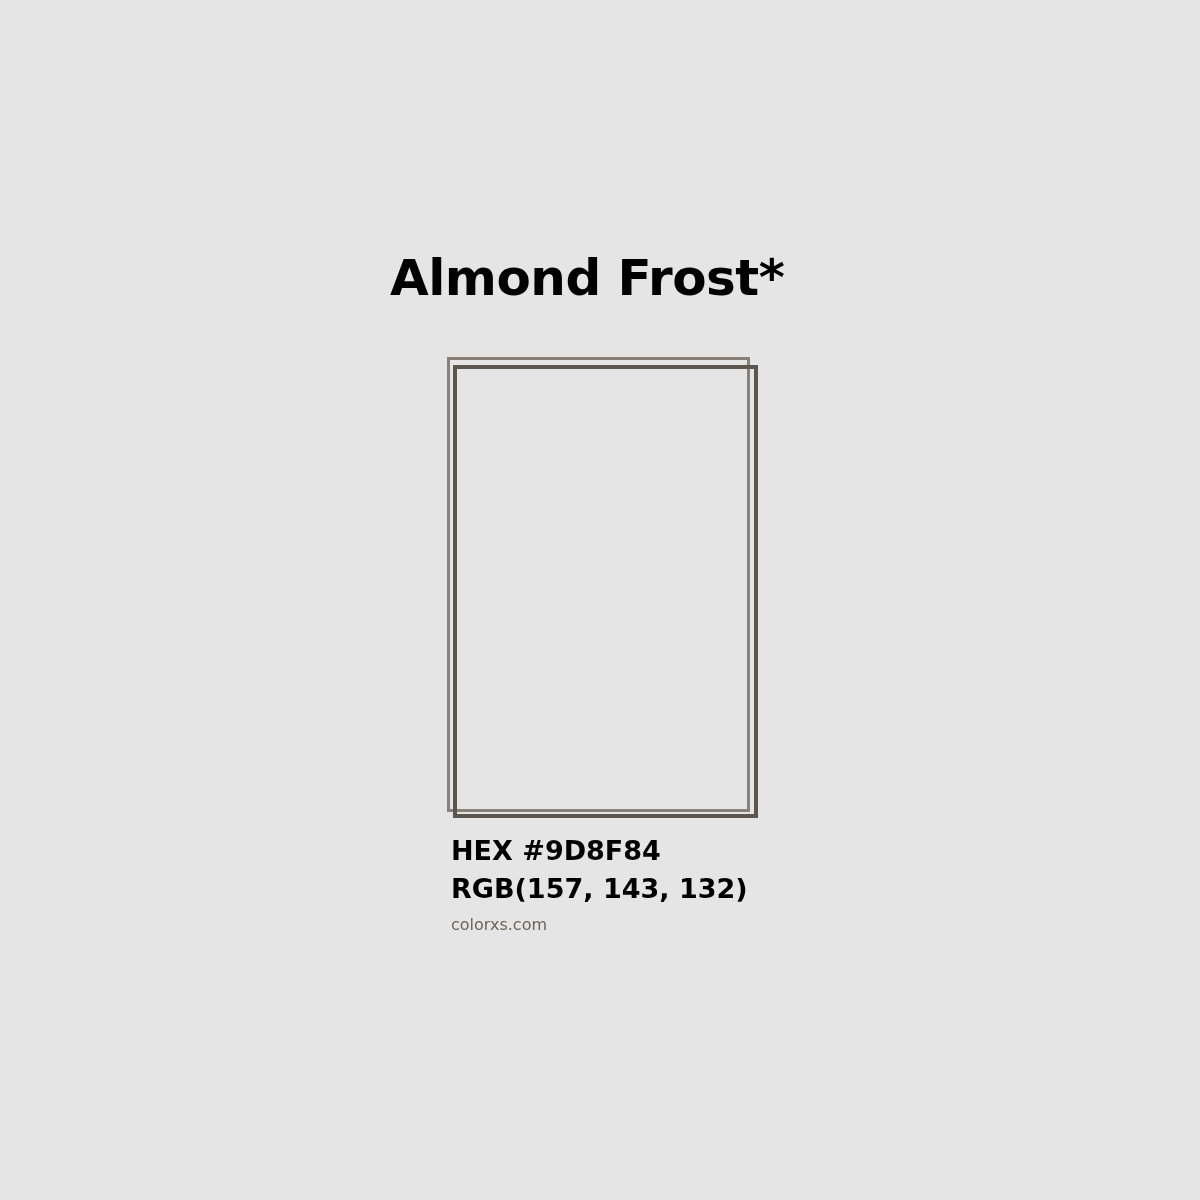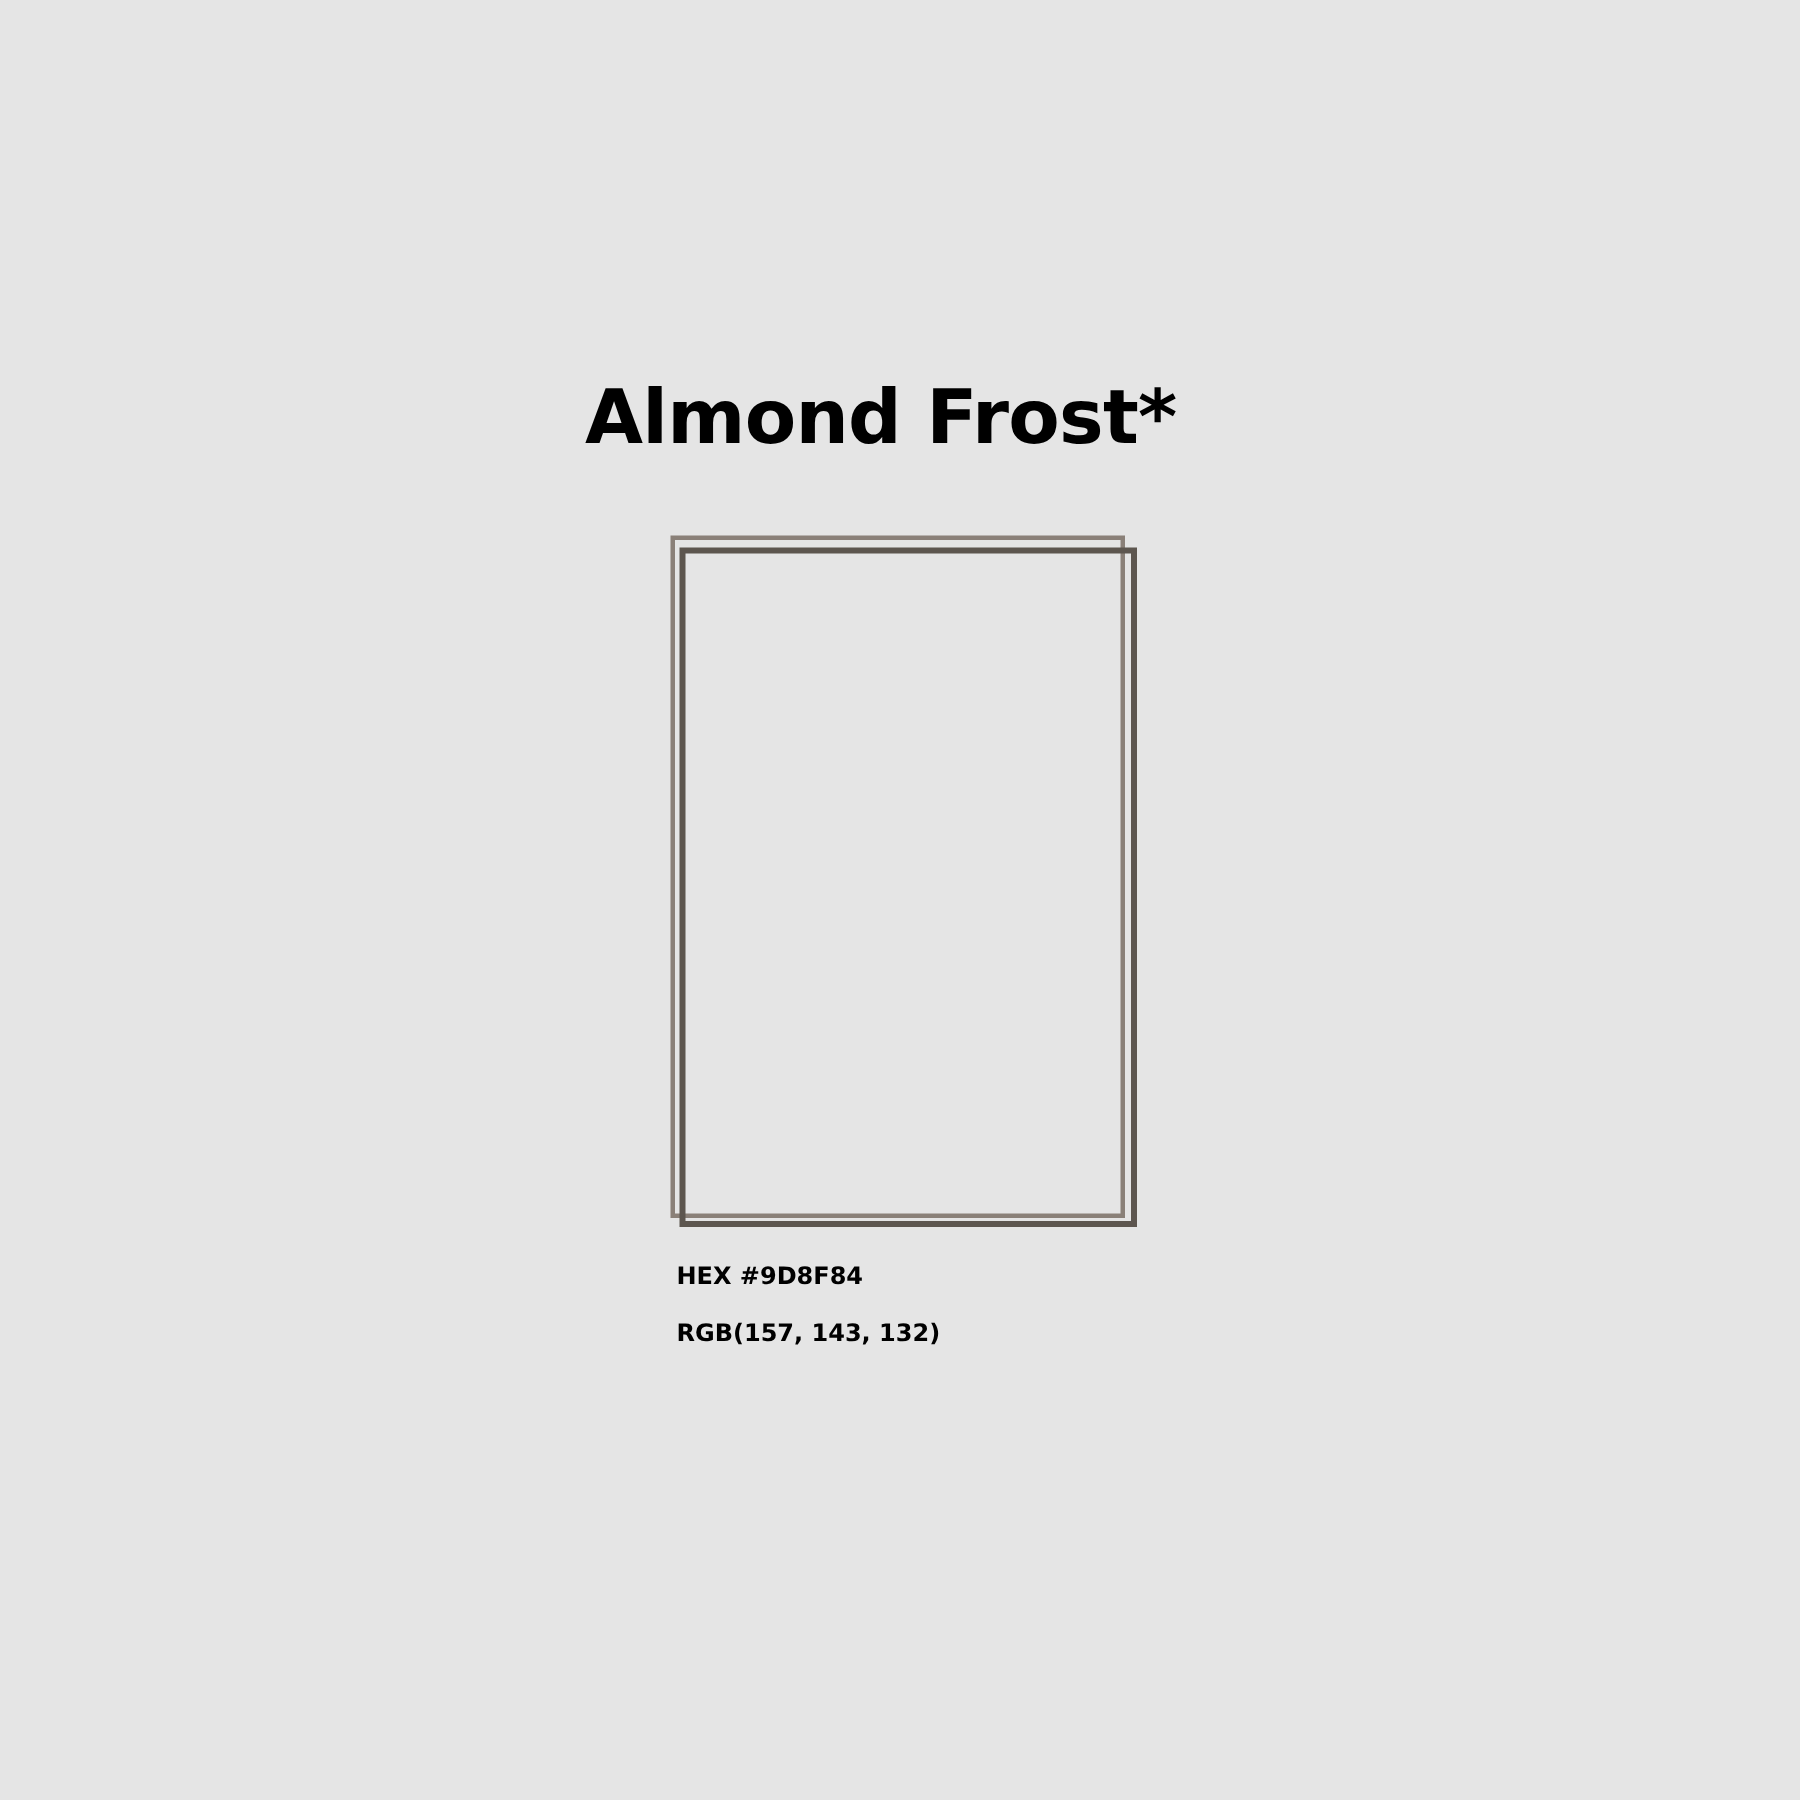--- a/index.html
+++ b/index.html
@@ -68,21 +68,21 @@
 
   
   #value-block {
     position: absolute;
     left: 451px;
     top: 832px;
     width: 500px;
   }
   .value-line {
     font-family: "DejaVu Sans", "Liberation Sans", sans-serif;
-    font-size: 16px;
+    font-size: 27px;
     font-weight: 700;
     color: #000000;
     line-height: 38px;
     white-space: nowrap;
   }
   #site-credit {
     font-family: "DejaVu Sans", "Liberation Sans", sans-serif;
     font-size: 16px;
     font-weight: 400;
     color: #6b645d;
@@ -99,15 +99,16 @@
   <h1 id="color-title">Almond Frost*</h1>
 
   <div id="swatch-frame">
     <div class="swatch-rect" id="swatch-outline-outer" style="border-color: rgb(138, 128, 120);"></div>
     <div class="swatch-rect" id="swatch-outline-inner" style="border-color: rgb(93, 86, 79);"></div>
   </div>
 
   <div id="value-block">
     <div class="value-line">HEX #9D8F84</div>
     <div class="value-line">RGB(157, 143, 132)</div>
+    <div id="site-credit" style="color: rgb(107, 100, 93);">colorxs.com</div>
   </div>
 
 </div>
 
 </body></html>

